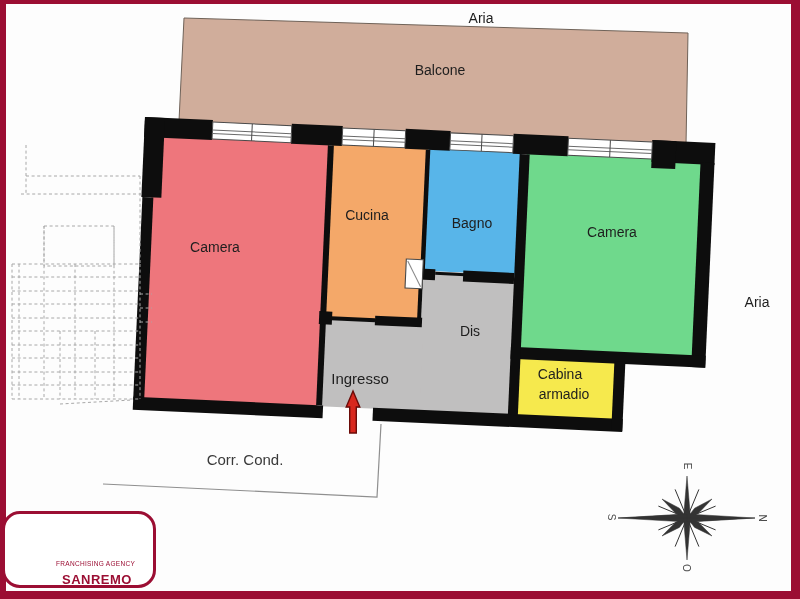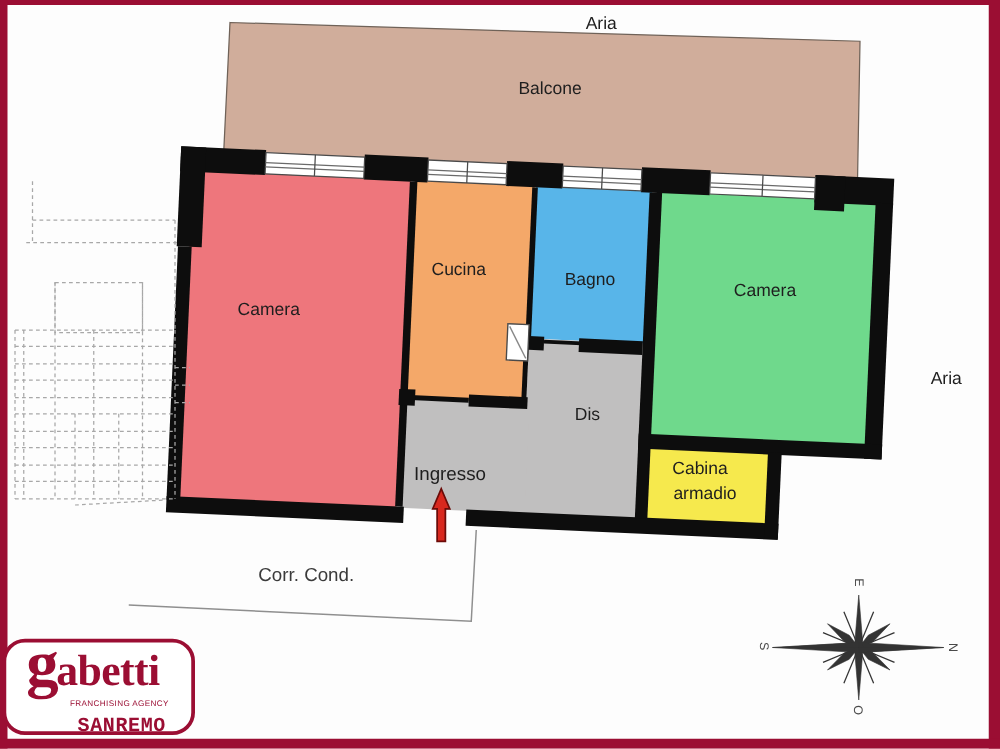--- a/index.html
+++ b/index.html
@@ -9,21 +9,21 @@
 
 .logo { position:absolute; left:2px; top:511px; width:148px; height:71px;
   background:#fff; border:3px solid #9b0e33; border-radius:18px; }
 .logo .gab { position:absolute; left:16px; top:-12px; color:#9b0e33;
   font-family:"Liberation Serif", serif; font-weight:bold; font-size:35px;
   letter-spacing:-0.5px; }
 .logo .gab .bigg { font-size:52px; letter-spacing:-2px; }
 .logo .fa { position:absolute; left:51px; top:46px; color:#9b0e33;
   font-size:6.5px; letter-spacing:0.3px; white-space:nowrap; }
 .logo .sr { position:absolute; left:57px; top:58px; color:#9b0e33;
-  font-family:Liberation Mono, monospace; font-weight:bold; font-size:16px;
+  font-family:Liberation Sans, sans-serif; font-weight:bold; font-size:13px;
   letter-spacing:0.5px; }
 </style>
 </head>
 <body>
 <svg class="plan" width="800" height="599" viewBox="0 0 800 599">
 <rect x="0" y="0" width="800" height="599" fill="#fdfdfd"></rect>
 
 <polygon points="184,18 688,33 686,145 179,121" fill="#d0ad9b" stroke="#6f6258" stroke-width="1"></polygon>
 <g transform="rotate(2.6 145 117)">
 
@@ -207,16 +207,15 @@
 
 <g fill="#9b0e33">
 <rect x="0" y="0" width="800" height="4"></rect>
 <rect x="0" y="0" width="6" height="599"></rect>
 <rect x="791" y="0" width="9" height="599"></rect>
 <rect x="0" y="591" width="800" height="8"></rect>
 </g>
 </svg>
 
 <div class="logo">
-  <div class="gab"><span class="bigg">g</span>abetti</div>
   <div class="fa">FRANCHISING AGENCY</div>
   <div class="sr">SANREMO</div>
 </div>
 
 </body></html>

